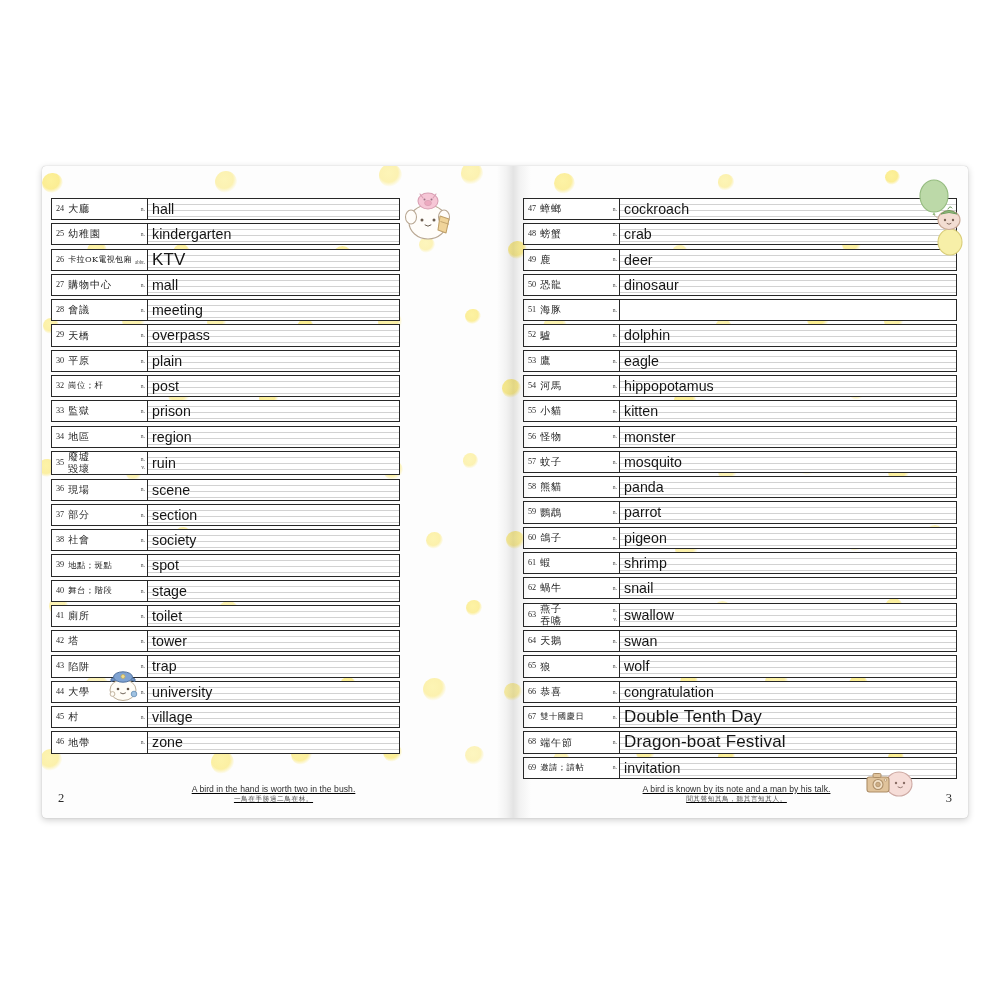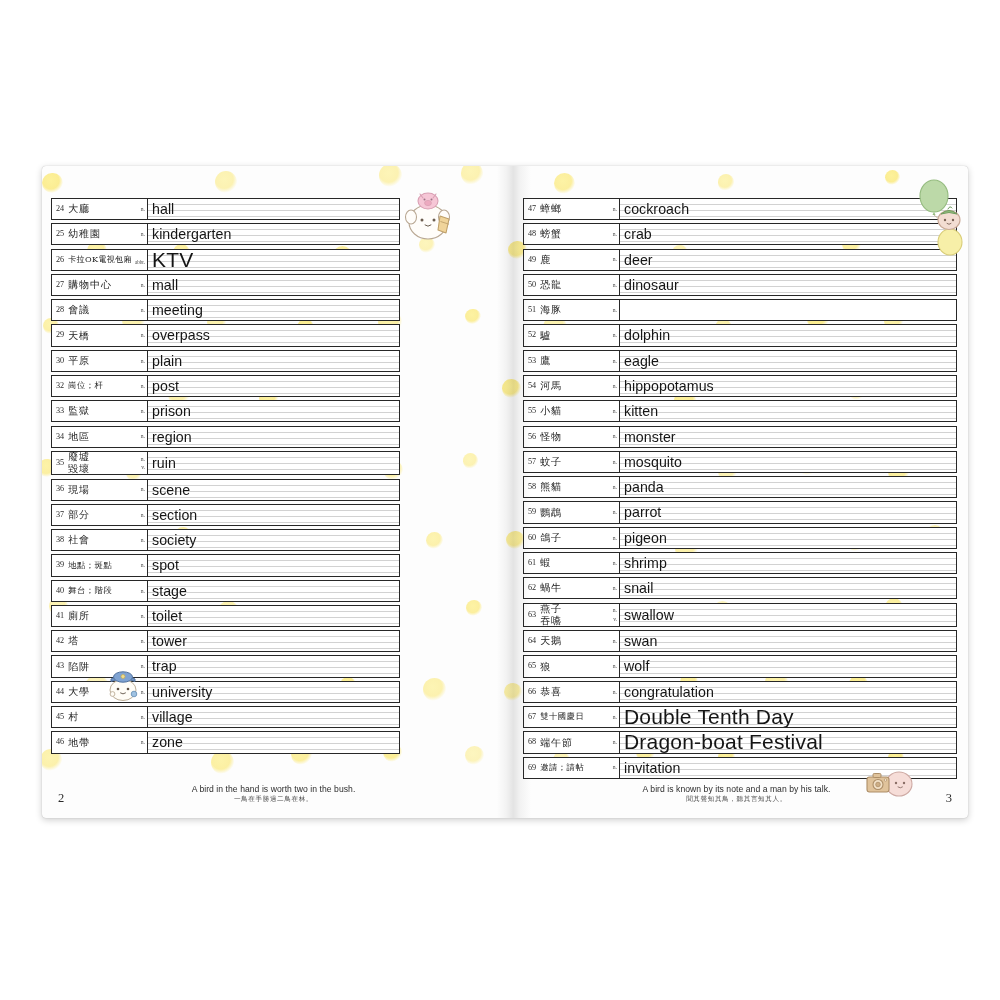--- a/index.html
+++ b/index.html
@@ -134,27 +134,28 @@
     position: relative;
     display: block;
     font-size: 14.2px;
     color: #151515;
     line-height: 20px;
     letter-spacing: .05px;
     font-family: "Liberation Sans", sans-serif;
     white-space: nowrap;
   }
   .row.tall .en { line-height: 23px; }
-  .en.big { font-size: 21px; letter-spacing: .2px; }
+  .en.big { font-size: 17px; letter-spacing: .2px; }
 
   
   .footer {
     position: absolute;
     left: 0; right: 0; bottom: 14px;
     text-align: center;
+    text-decoration: underline;
   }
   .proverb-en {
     font-size: 8.6px;
     color: #2c2c2c;
     letter-spacing: .05px;
     font-family: "Liberation Sans", sans-serif;
   }
   .proverb-cn {
     font-size: 6.6px;
     color: #4e4e4e;

